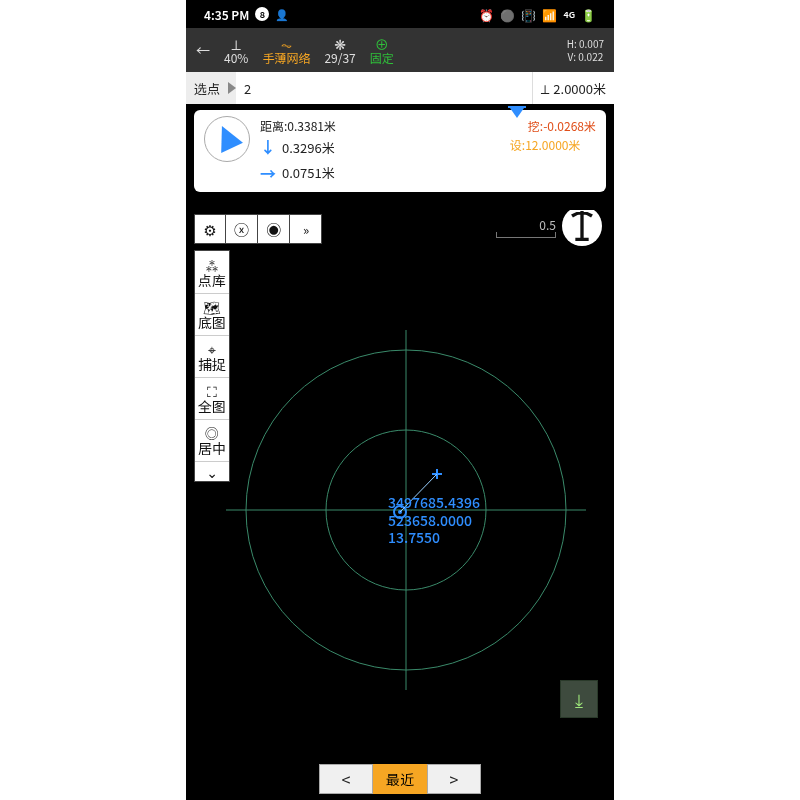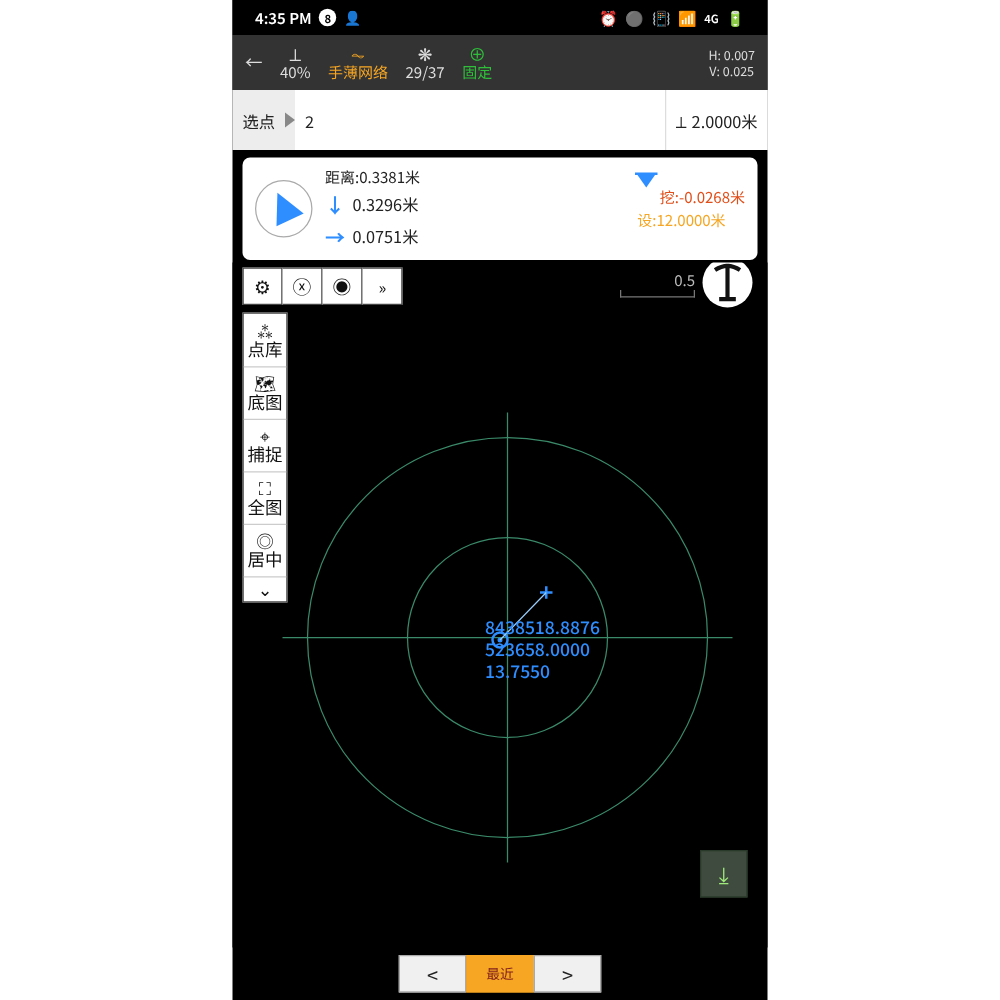--- a/index.html
+++ b/index.html
@@ -13,28 +13,28 @@
   
   .appbar{height:44px;background:#333;display:flex;align-items:center;gap:14px;padding:0 10px;font-size:11px;color:#ddd}
   .appbar .cell{display:flex;flex-direction:column;align-items:center;gap:1px}
   .appbar .cell .lbl{font-size:12px;line-height:1}
   .appbar .ico{font-size:14px;line-height:1}
   .appbar .orange{color:#f6a623}
   .appbar .green{color:#2fbf3a}
   .appbar .hv{font-size:10px;margin-left:auto;text-align:center;line-height:1.3}
 
   
-  .subbar{height:48px;background:#ededed;display:flex;align-items:center;font-size:13px;color:#222}
+  .subbar{height:32px;background:#ededed;display:flex;align-items:center;font-size:13px;color:#222}
   .subbar .lbl{padding:0 8px}
   .subbar .arrow{width:0;height:0;border-top:6px solid transparent;border-bottom:6px solid transparent;border-left:8px solid #888}
   .subbar input.point{flex:1;height:100%;border:none;background:#fff;padding:0 8px;font-size:13px;outline:none;color:#222}
   .subbar .antwrap{display:flex;align-items:center;height:100%;background:#fff;padding:0 8px;gap:4px;color:#222;border-left:1px solid #ddd}
 
   
-  .card{margin:6px 8px 4px 8px;background:#fff;border-radius:6px;padding:6px 10px;display:flex;align-items:center;gap:10px;color:#222;font-size:13px}
+  .card{margin:6px 8px 4px 8px;background:#fff;border-radius:6px;padding:6px 10px;display:flex;gap:10px;color:#222;font-size:13px}
   .compass{width:46px;height:46px;border:1.5px solid #aaa;border-radius:50%;display:flex;align-items:center;justify-content:center;flex:0 0 46px}
   .needle{width:0;height:0;border-left:12px solid transparent;border-right:12px solid transparent;border-bottom:24px solid #2f8eff;transform:rotate(-25deg);position:relative;top:-2px}
   .card .mid{flex:1;line-height:1.6}
   .card .mid .dist{font-size:12px;color:#222}
   .card .mid .row{display:flex;align-items:center;gap:6px;font-size:13px}
   .card .right{text-align:left;font-size:12px;line-height:1.6}
   .card .right .cut{color:#e04f1a}
   .card .right .design{color:#f6a623}
   .tri-down{width:0;height:0;border-left:7px solid transparent;border-right:7px solid transparent;border-top:10px solid #2f8eff;position:relative;top:1px;margin-right:4px}
   .tri-down::after{content:"";position:absolute;left:-9px;top:-12px;width:18px;height:2px;background:#2f8eff}
@@ -58,21 +58,21 @@
   .map svg{position:absolute;inset:0;width:100%;height:100%}
   .map .coords{position:absolute;left:202px;top:284px;color:#2f8eff;font-size:14px;line-height:1.25;text-align:left;font-weight:500}
   .map .scale{position:absolute;right:58px;top:6px;color:#bbb;font-size:12px}
   .map .scale-line{position:absolute;right:58px;top:22px;width:60px;height:6px;border-left:1px solid #777;border-right:1px solid #777;border-bottom:1px solid #777}
   .map .antball{position:absolute;right:12px;top:-4px;width:40px;height:40px;background:#fff;border-radius:50%;display:flex;align-items:center;justify-content:center;color:#111}
   .map .export{position:absolute;right:16px;bottom:40px;width:38px;height:38px;background:#3e4b3e;border:1px solid #2a3a2a;display:flex;align-items:center;justify-content:center;color:#9fe87b;font-size:18px}
 
   
   .bottom{position:absolute;left:0;right:0;bottom:0;height:42px;display:flex;align-items:center;justify-content:center;gap:0}
   .bottom .nbtn{width:54px;height:30px;background:#f0f0f0;border:1px solid #aaa;display:flex;align-items:center;justify-content:center;color:#222;font-size:16px}
-  .bottom .nbtn.mid{background:#f6a623;color:#7f1d1d;border-color:#f6a623;font-size:11px}
+  .bottom .nbtn.mid{background:#f6a623;color:#000000;border-color:#f6a623;font-size:14px}
 
   .blue-arrow-down{color:#2f8eff;font-size:16px;font-weight:bold}
   .blue-arrow-right{color:#2f8eff;font-size:16px;font-weight:bold}
 </style>
 </head>
 <body>
 
 <div class="device">
 
   <div class="status-bar">
@@ -104,21 +104,21 @@
     <div class="cell">
       <span class="ico">❋</span>
       <span class="lbl">29/37</span>
     </div>
     <div class="cell green">
       <span class="ico">⊕</span>
       <span class="lbl">固定</span>
     </div>
     <div class="hv">
       <div>H: 0.007</div>
-      <div>V: 0.025</div>
+      <div>V: 0.022</div>
     </div>
   </div>
 
   <div class="subbar">
     <span class="lbl">选点</span>
     <span class="arrow"></span>
     <input class="point" value="2" style="">
     <div class="antwrap">
       <span style="font-size:13px">⟂</span>
       <span>2.0000米</span>
@@ -159,21 +159,21 @@
       <line x1="40" y1="300" x2="400" y2="300" stroke="#3a8a6a" stroke-width="1"></line>
       <circle cx="214" cy="302" r="6" fill="none" stroke="#2f8eff" stroke-width="2"></circle>
       <circle cx="214" cy="302" r="2" fill="#2f8eff"></circle>
       <g stroke="#2f8eff" stroke-width="2">
         <line x1="246" y1="264" x2="256" y2="264"></line>
         <line x1="251" y1="259" x2="251" y2="269"></line>
       </g>
       <line x1="214" y1="302" x2="251" y2="264" stroke="#9ad0ff" stroke-width="1"></line>
     </svg>
     <div class="coords">
-      <div>8438518.8876</div>
+      <div>3497685.4396</div>
       <div>523658.0000</div>
       <div>13.7550</div>
     </div>
     <div class="scale">0.5</div>
     <div class="scale-line"></div>
     <div class="antball">
       <svg width="22" height="22" viewBox="0 0 24 24">
           <path d="M12 3 L12 20 M8 20 L16 20 M6 6 Q12 2 18 6" stroke="#111" stroke-width="2" fill="none"></path>
         </svg>
     </div>

